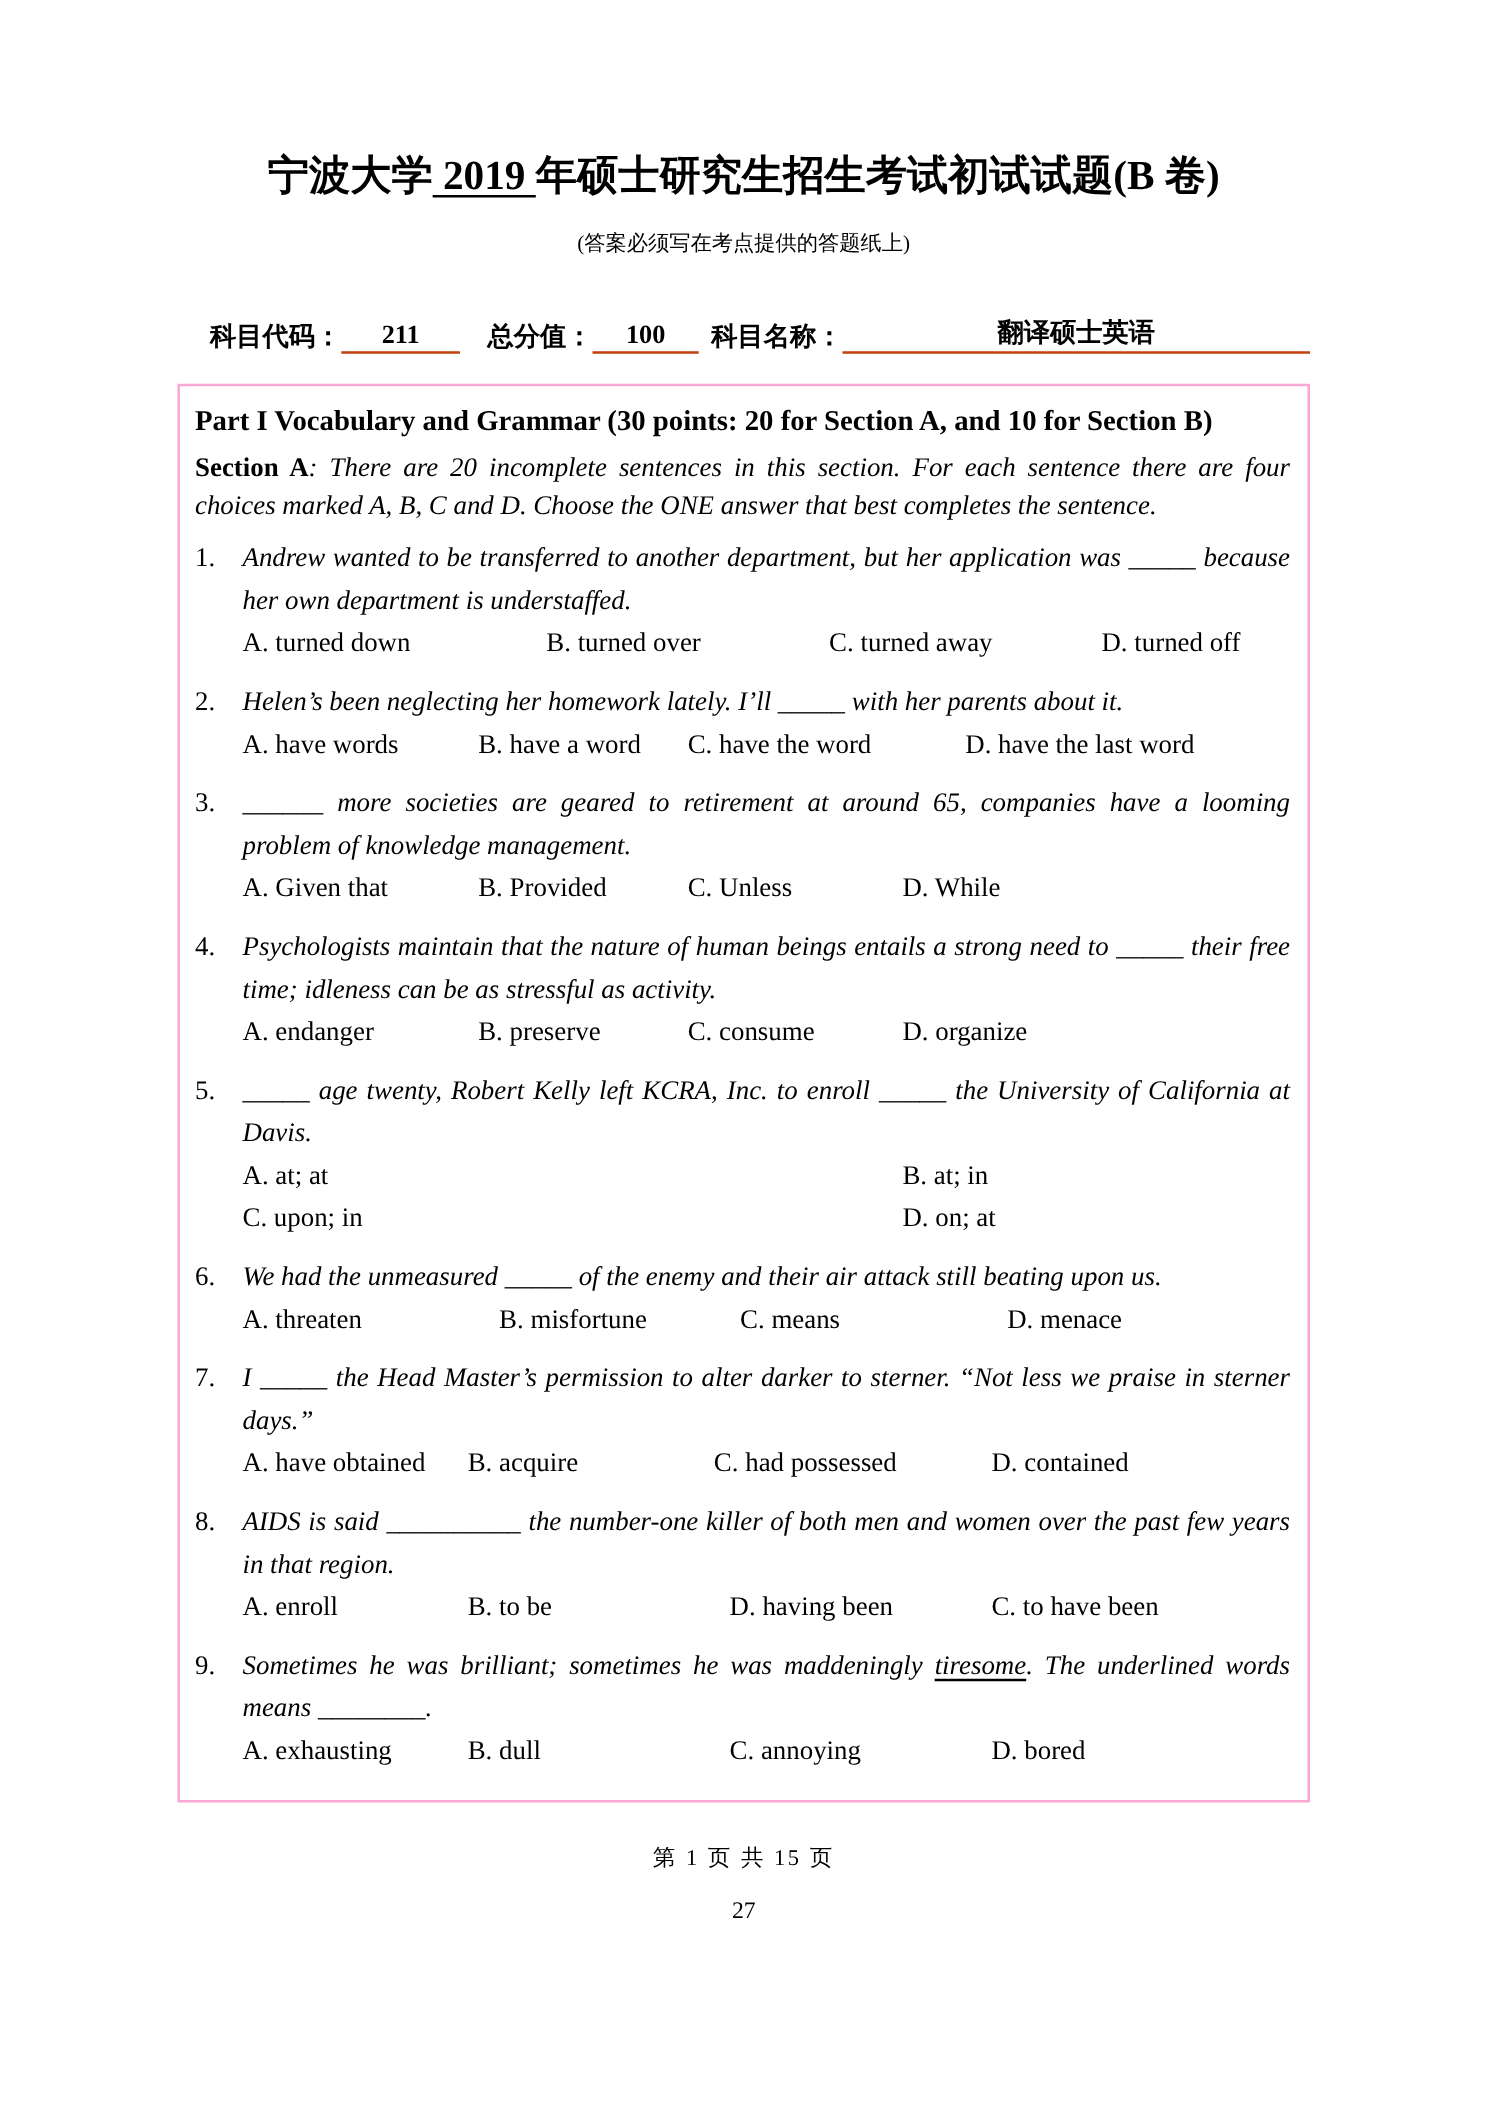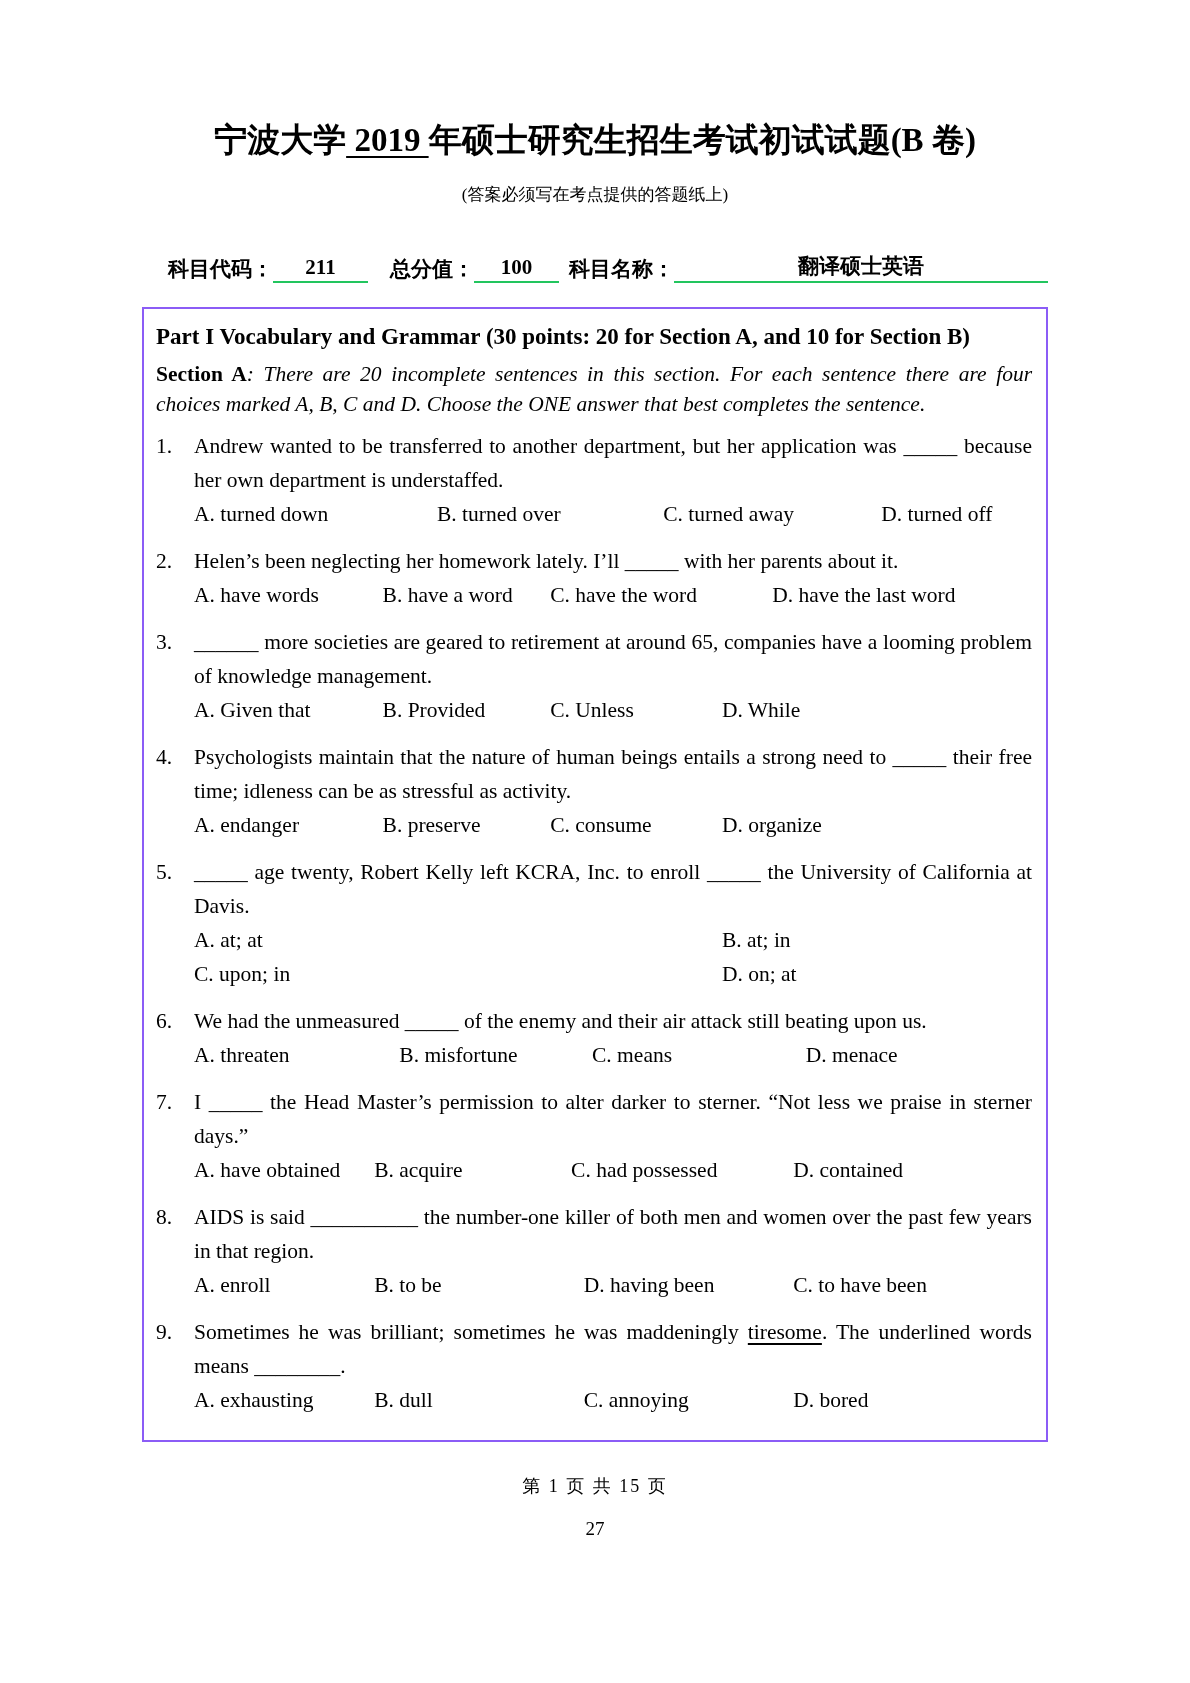--- a/index.html
+++ b/index.html
@@ -35,28 +35,28 @@
     align-items: flex-end;
     font-size: 21px;
     font-weight: bold;
     padding-left: 26px;
     margin-bottom: 24px;
   }
   .meta .label { white-space: nowrap; }
   .meta .value {
     display: inline-block;
     text-align: center;
-    border-bottom: 2px solid #22c55e;
+    border-bottom: 2px solid #c2410c;
     padding: 0 6px 1px 6px;
   }
   .meta .v-code { min-width: 95px; margin-right: 22px; }
   .meta .v-total { min-width: 85px; margin-right: 10px; }
   .meta .v-name { flex: 1; }
   .box {
-    border: 2px solid #8b5cf6;
+    border: 2px solid #f9a8d4;
     padding: 8px 14px 10px 12px;
     font-size: 21.5px;
     line-height: 34px;
   }
   .part-heading {
     font-size: 23px;
     font-weight: bold;
     line-height: 40px;
     margin: 0 0 2px 0;
     text-align: left;
@@ -64,21 +64,21 @@
   .section-intro {
     line-height: 30px;
     text-align: justify;
     margin: 0 0 10px 0;
   }
   .section-intro .sa-label { font-weight: bold; font-style: normal; }
   .section-intro .sa-text { font-style: italic; }
   .q { display: flex; margin-bottom: 13px; }
   .qnum { width: 38px; flex: none; }
   .qbody { flex: 1; }
-  .qtext { text-align: justify; }
+  .qtext { text-align: justify; font-style: italic; }
   .u-word {
     text-decoration: underline;
     text-decoration-thickness: 1.5px;
     text-underline-offset: 4px;
   }
   .opts { display: grid; }
   .opts span { white-space: nowrap; }
   .c1 { grid-template-columns: 29% 27% 26% 18%; }
   .c2 { grid-template-columns: 22.5% 20% 26.5% 31%; }
   .c3 { grid-template-columns: 22.5% 20% 20.5% 37%; }

